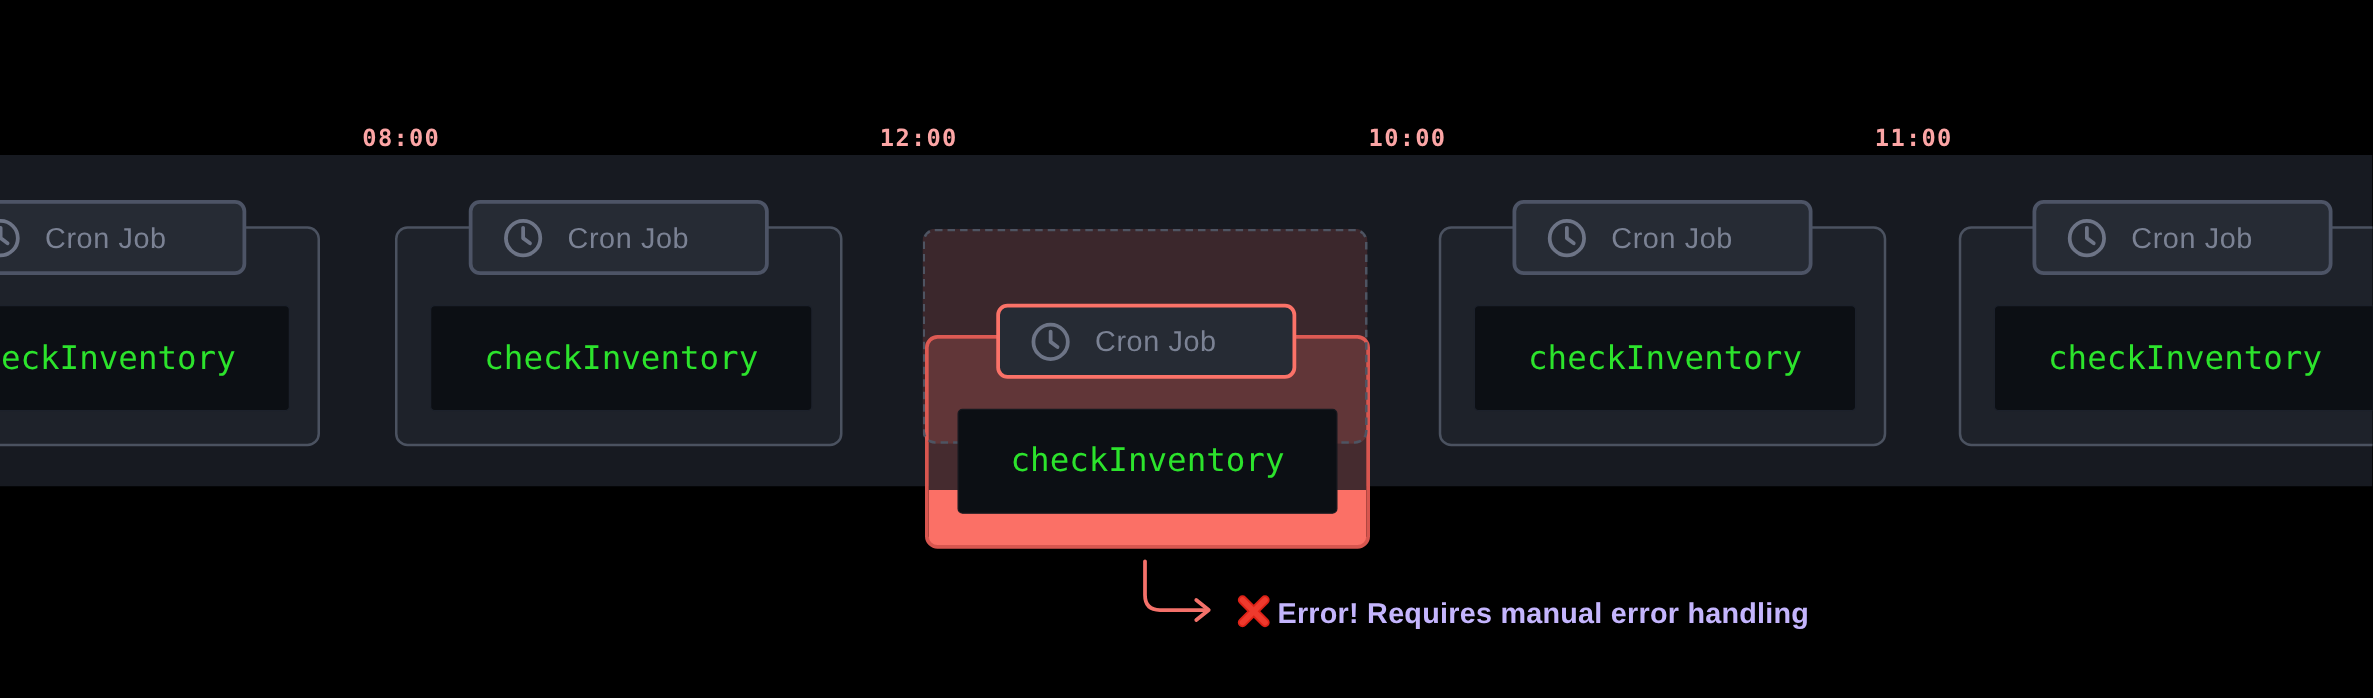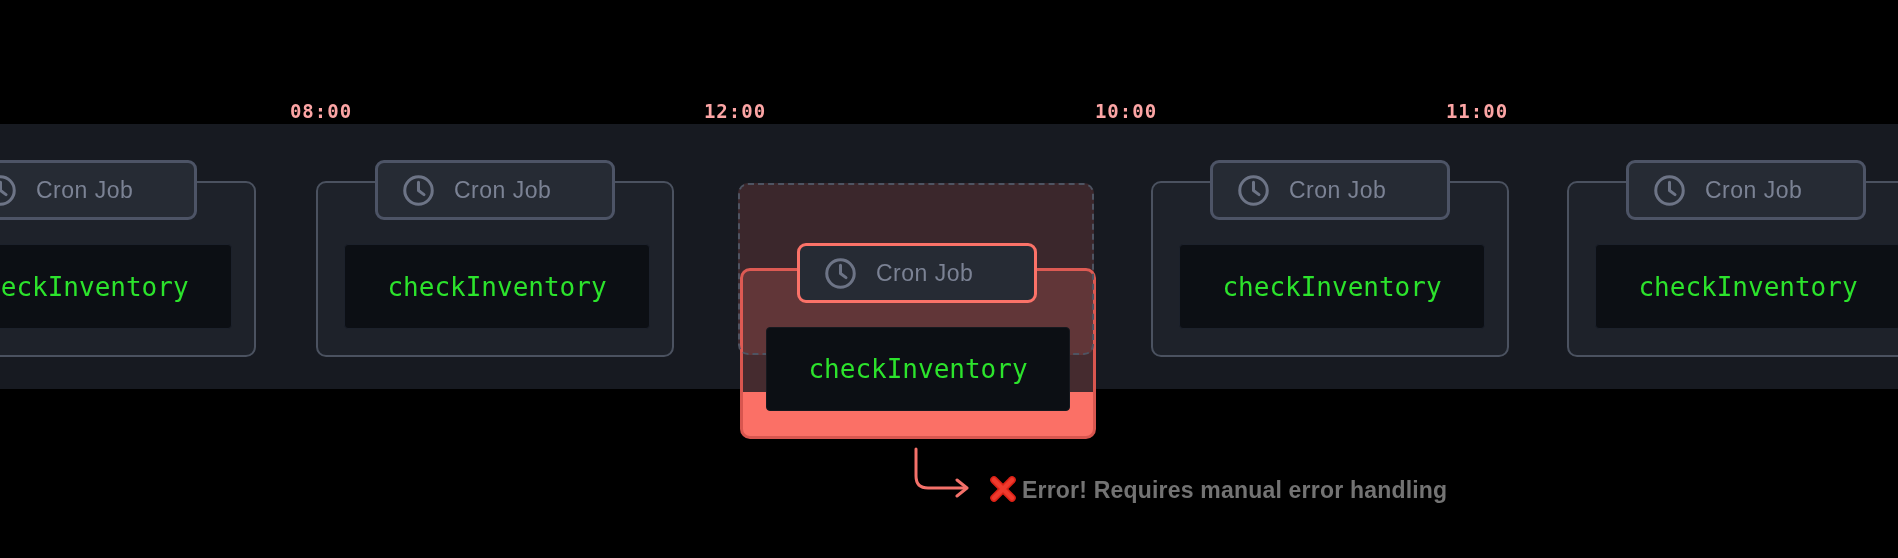--- a/index.html
+++ b/index.html
@@ -66,32 +66,32 @@
   .error-codebox{
     position:absolute;left:766px;top:327px;width:304px;height:84px;box-sizing:border-box;
     background:#0c0f14;border:1px solid #16191f;border-radius:4px;
     display:flex;align-items:center;justify-content:center;z-index:4;
   }
   
   .connector{position:absolute;left:905px;top:446px;z-index:2;}
   .cross{position:absolute;left:988px;top:474px;width:30px;height:30px;z-index:2;}
   .error-message{
     position:absolute;left:1022px;top:477px;z-index:2;
-    font-size:23px;font-weight:bold;color:#737373;white-space:nowrap;letter-spacing:.2px;
+    font-size:23px;font-weight:bold;color:#c4b5fd;white-space:nowrap;letter-spacing:.2px;
   }
 </style>
 </head>
 <body>
 
 <div class="band"></div>
 
 <div class="time-label" style="left:321px">08:00</div>
 <div class="time-label" style="left:735px">12:00</div>
 <div class="time-label" style="left:1126px">10:00</div>
-<div class="time-label" style="left:1477px">11:00</div>
+<div class="time-label" style="left:1531px">11:00</div>
 
 <div class="card" style="left:-102px;top:181px">
   <div class="badge">
     <svg class="clock" viewBox="0 0 24 24" fill="none" stroke="#6d7486" stroke-width="2.2" stroke-linecap="round" stroke-linejoin="round">
         <circle cx="12" cy="12" r="10"></circle>
         <polyline points="12 6 12 12 16 15"></polyline>
       </svg>
     <span class="blabel">Cron Job</span>
   </div>
   <div class="codebox">

